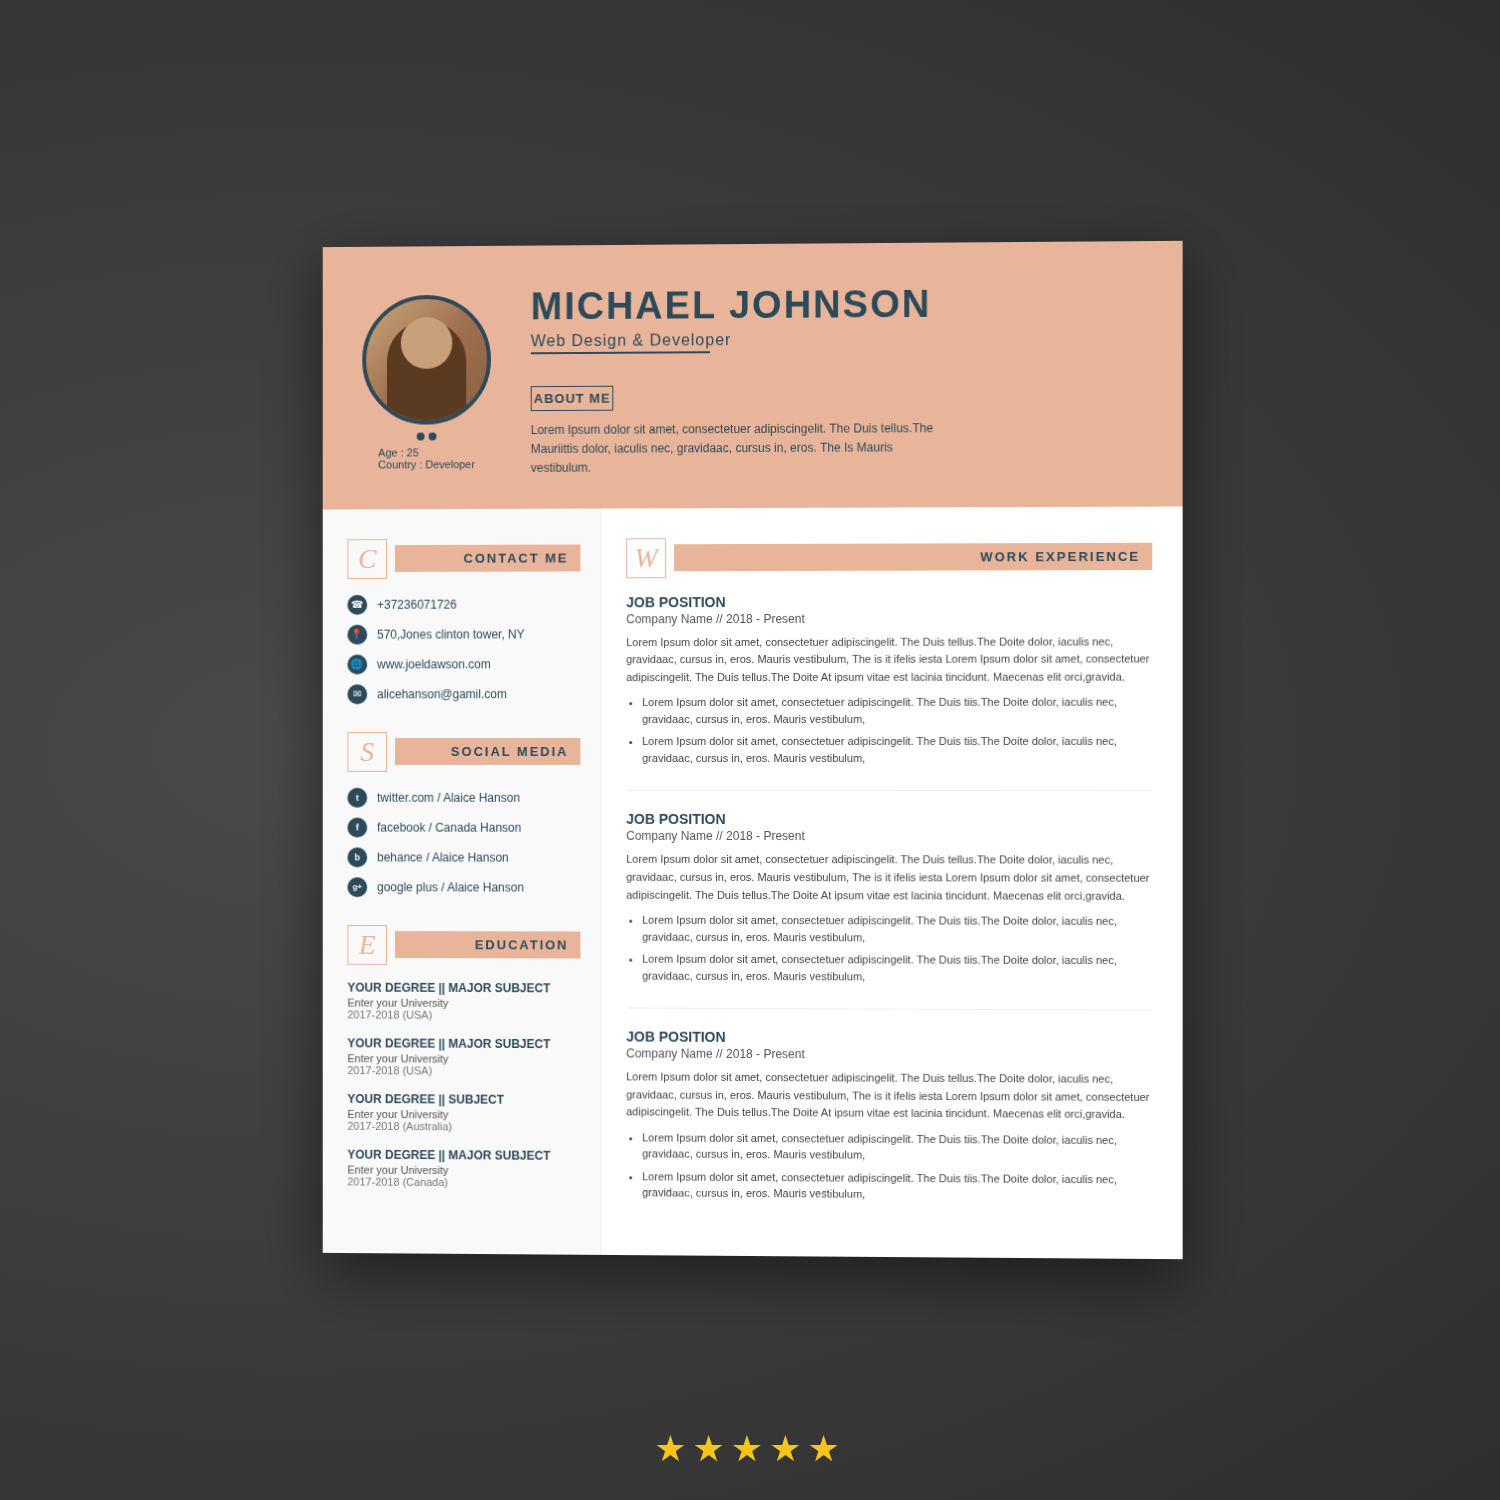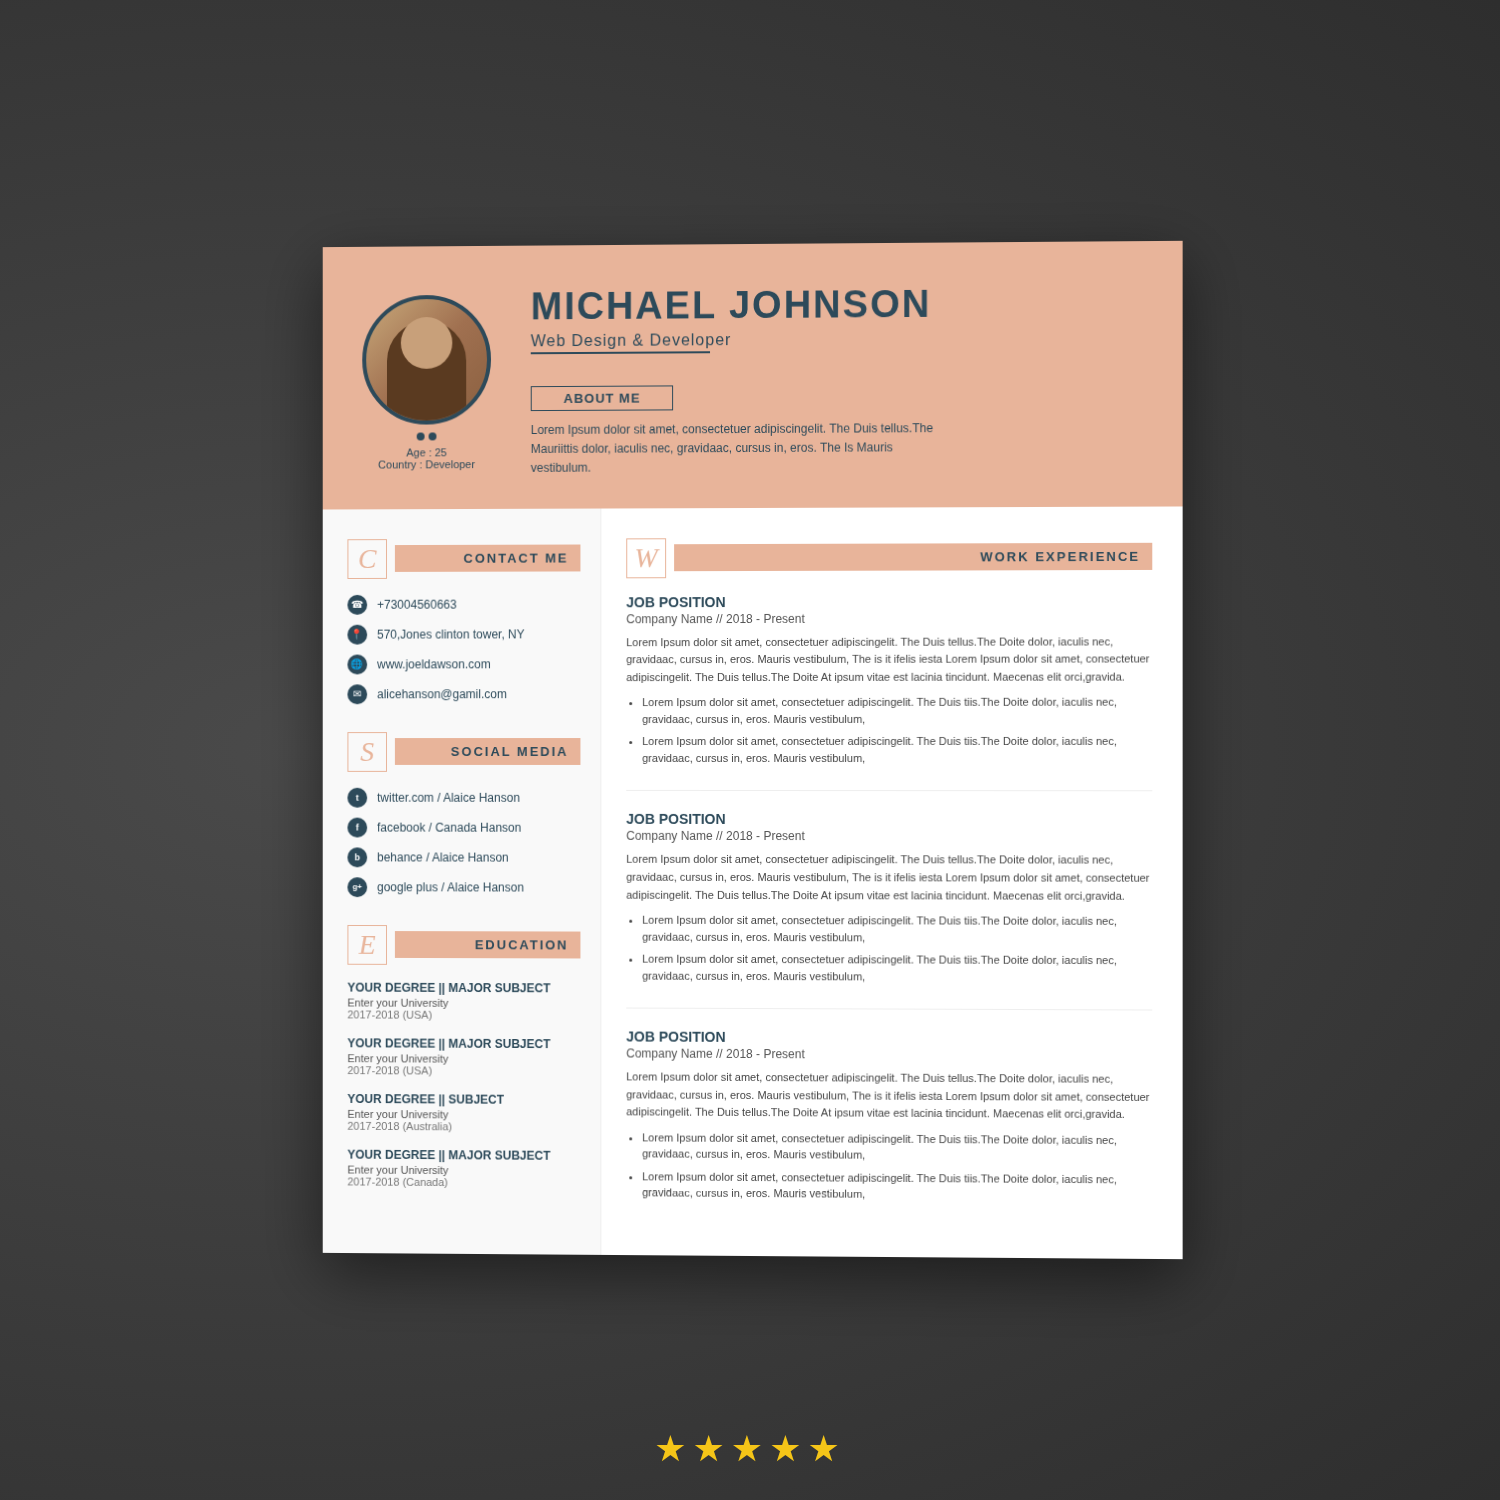--- a/index.html
+++ b/index.html
@@ -104,21 +104,21 @@
     }
     .photo-dot {
       width: 8px;
       height: 8px;
       border-radius: 50%;
       background: #2d4a5a;
     }
 
     .age-country {
       margin-top: 6px;
-      text-align: center;
+      text-align: left;
       font-size: 11px;
       color: #2d4a5a;
     }
 
     .header-info {
       flex: 1;
     }
 
     .header-name {
       font-size: 38px;
@@ -140,21 +140,21 @@
     .header-title-underline {
       width: 180px;
       height: 2px;
       background: #2d4a5a;
       margin-top: 2px;
     }
 
     .about-me-box {
       display: inline-block;
       border: 1.5px solid #2d4a5a;
-      padding: 4px 32px;
+      padding: 4px 2px;
       margin-top: 32px;
       font-size: 13px;
       font-weight: bold;
       color: #2d4a5a;
       letter-spacing: 1px;
     }
 
     .about-me-text {
       font-size: 12px;
       color: #2d4a5a;
@@ -401,21 +401,21 @@
     <div class="left-col">
 
       <div class="section-block">
         <div class="section-header">
           <div class="section-letter">C</div>
           <div class="section-title-bar">CONTACT ME</div>
         </div>
 
         <div class="contact-item">
           <div class="contact-icon">☎</div>
-          <span>+73004560663</span>
+          <span>+37236071726</span>
         </div>
         <div class="contact-item">
           <div class="contact-icon">📍</div>
           <span>570,Jones clinton tower, NY</span>
         </div>
         <div class="contact-item">
           <div class="contact-icon">🌐</div>
           <span>www.joeldawson.com</span>
         </div>
         <div class="contact-item">

